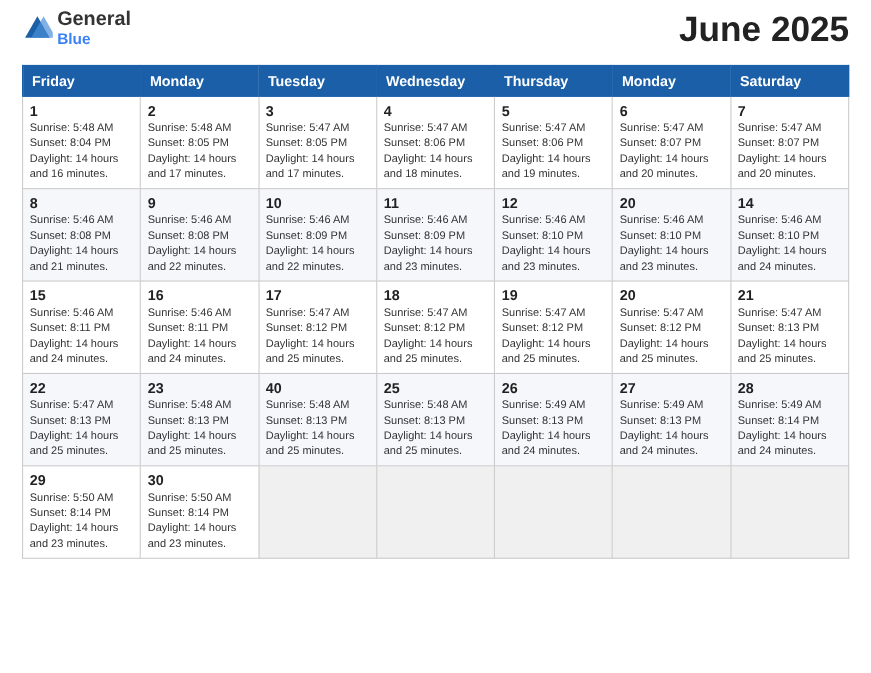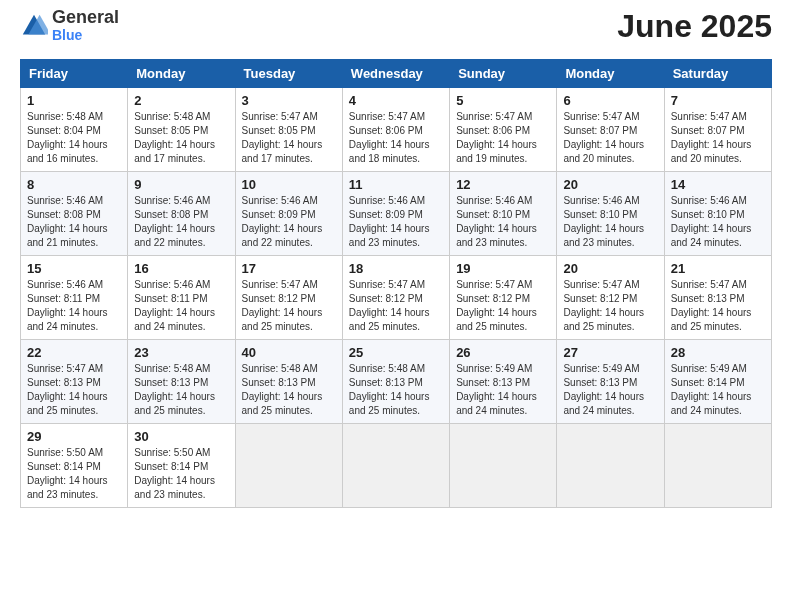--- a/index.html
+++ b/index.html
@@ -117,21 +117,21 @@
     </div>
   </div>
 
   <table class="calendar-table">
     <thead>
       <tr>
         <th>Friday</th>
         <th>Monday</th>
         <th>Tuesday</th>
         <th>Wednesday</th>
-        <th>Sunday</th>
+        <th>Thursday</th>
         <th>Monday</th>
         <th>Saturday</th>
       </tr>
     </thead>
     <tbody id="calendar-body">
     <tr>
           <td><span class="day-number">1</span>
 <span class="day-info">Sunrise: 5:48 AM<br>Sunset: 8:04 PM<br>Daylight: 14 hours and 16 minutes.</span></td>
           <td><span class="day-number">2</span>
 <span class="day-info">Sunrise: 5:48 AM<br>Sunset: 8:05 PM<br>Daylight: 14 hours and 17 minutes.</span></td>

